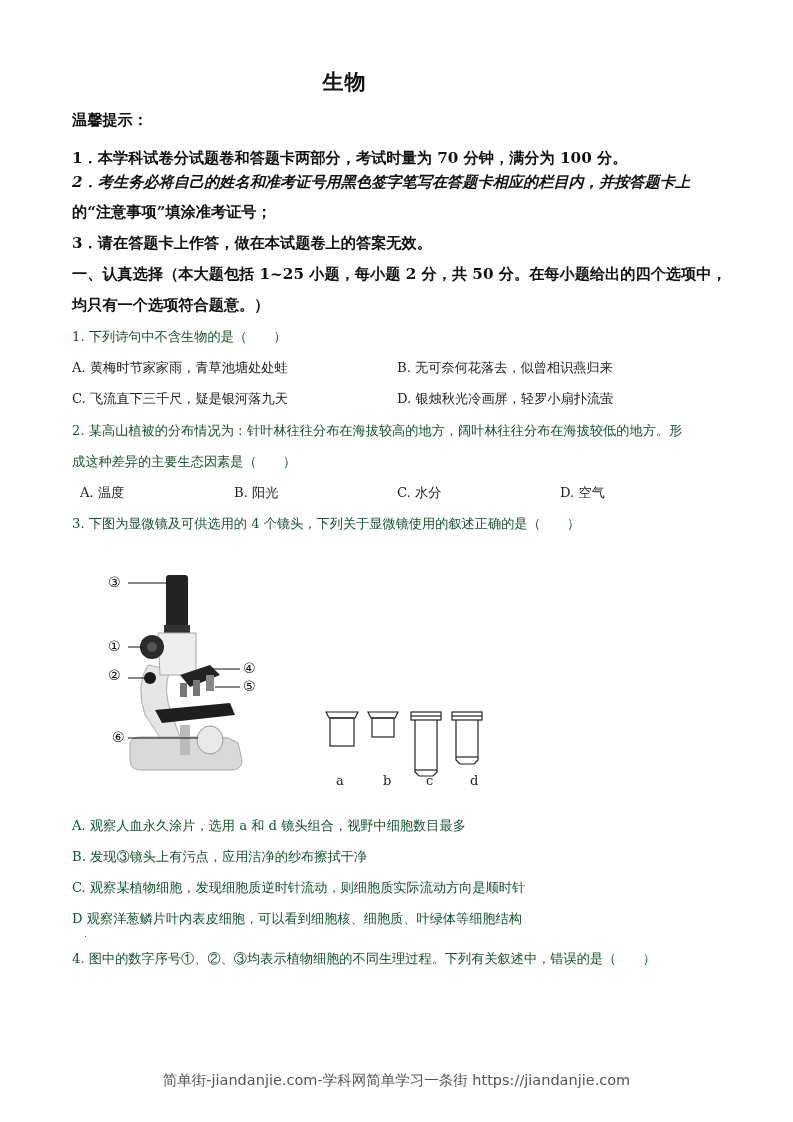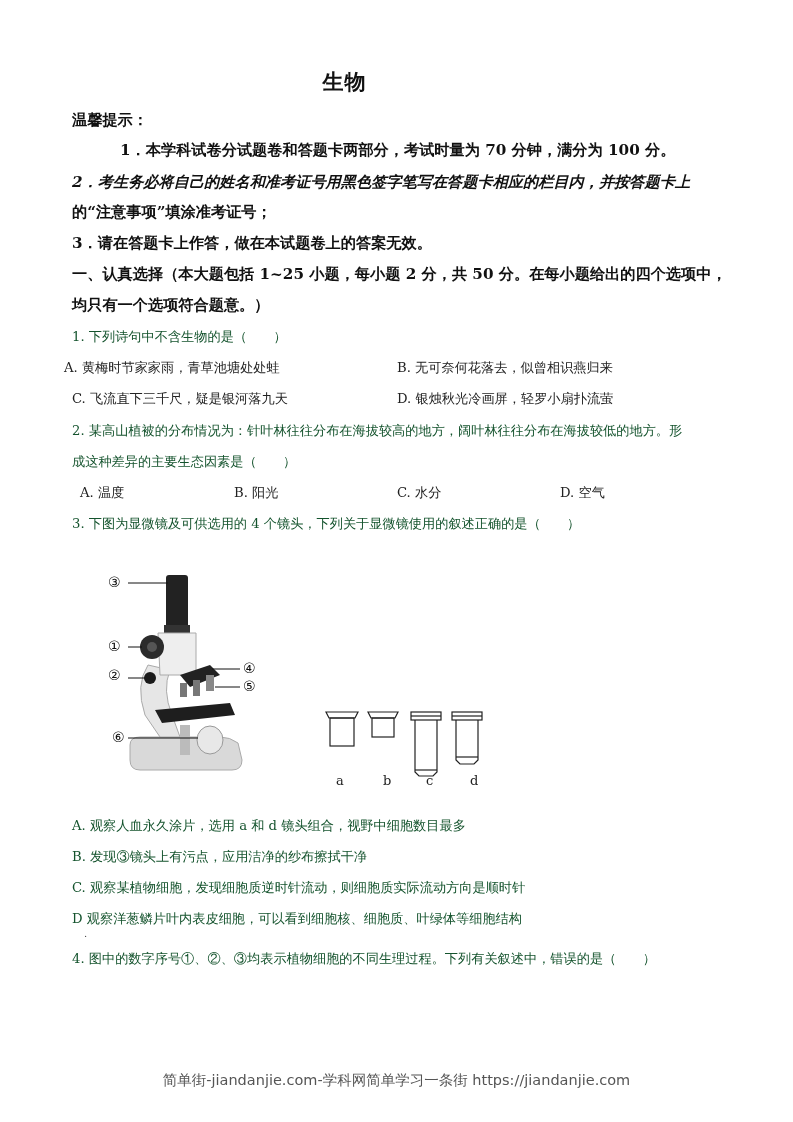--- a/index.html
+++ b/index.html
@@ -18,29 +18,29 @@
   .circ { position: absolute; font-family: "DejaVu Sans", sans-serif; font-size: 14px; color: #111; }
 </style>
 </head>
 <body>
 
 <div class="page">
 
   <div class="title">生物</div>
 
   <div class="line bold" style="top:110px;">温馨提示：</div>
-  <div class="line bold" style="top:140px;margin-left:48px;">1．本学科试卷分试题卷和答题卡两部分，考试时量为 70 分钟，满分为 100 分。</div>
+  <div class="line bold" style="top:148px;">1．本学科试卷分试题卷和答题卡两部分，考试时量为 70 分钟，满分为 100 分。</div>
   <div class="line bold" style="top:172px;font-style:italic;">2．考生务必将自己的姓名和准考证号用黑色签字笔写在答题卡相应的栏目内，并按答题卡上</div>
   <div class="line bold" style="top:202px;">的“注意事项”填涂准考证号；</div>
   <div class="line bold" style="top:233px;">3．请在答题卡上作答，做在本试题卷上的答案无效。</div>
   <div class="line bold" style="top:264px;">一、认真选择（本大题包括 1~25 小题，每小题 2 分，共 50 分。在每小题给出的四个选项中，</div>
   <div class="line bold" style="top:295px;">均只有一个选项符合题意。）</div>
 
   <div class="line norm" style="top:328px;">1. 下列诗句中不含生物的是（　　）</div>
-  <div class="opt" style="left:64px; top:359px;">A. 黄梅时节家家雨，青草池塘处处蛙</div>
+  <div class="opt" style="left:72px; top:359px;">A. 黄梅时节家家雨，青草池塘处处蛙</div>
   <div class="opt" style="left:397px; top:359px;">B. 无可奈何花落去，似曾相识燕归来</div>
   <div class="opt" style="left:72px; top:390px;">C. 飞流直下三千尺，疑是银河落九天</div>
   <div class="opt" style="left:397px; top:390px;">D. 银烛秋光冷画屏，轻罗小扇扑流萤</div>
 
   <div class="line norm" style="top:422px;">2. 某高山植被的分布情况为：针叶林往往分布在海拔较高的地方，阔叶林往往分布在海拔较低的地方。形</div>
   <div class="line norm" style="top:453px;">成这种差异的主要生态因素是（　　）</div>
   <div class="opt" style="left:72px; top:484px;margin-left:8px;">A. 温度</div>
   <div class="opt" style="left:234px; top:484px;">B. 阳光</div>
   <div class="opt" style="left:397px; top:484px;">C. 水分</div>
   <div class="opt" style="left:560px; top:484px;">D. 空气</div>

